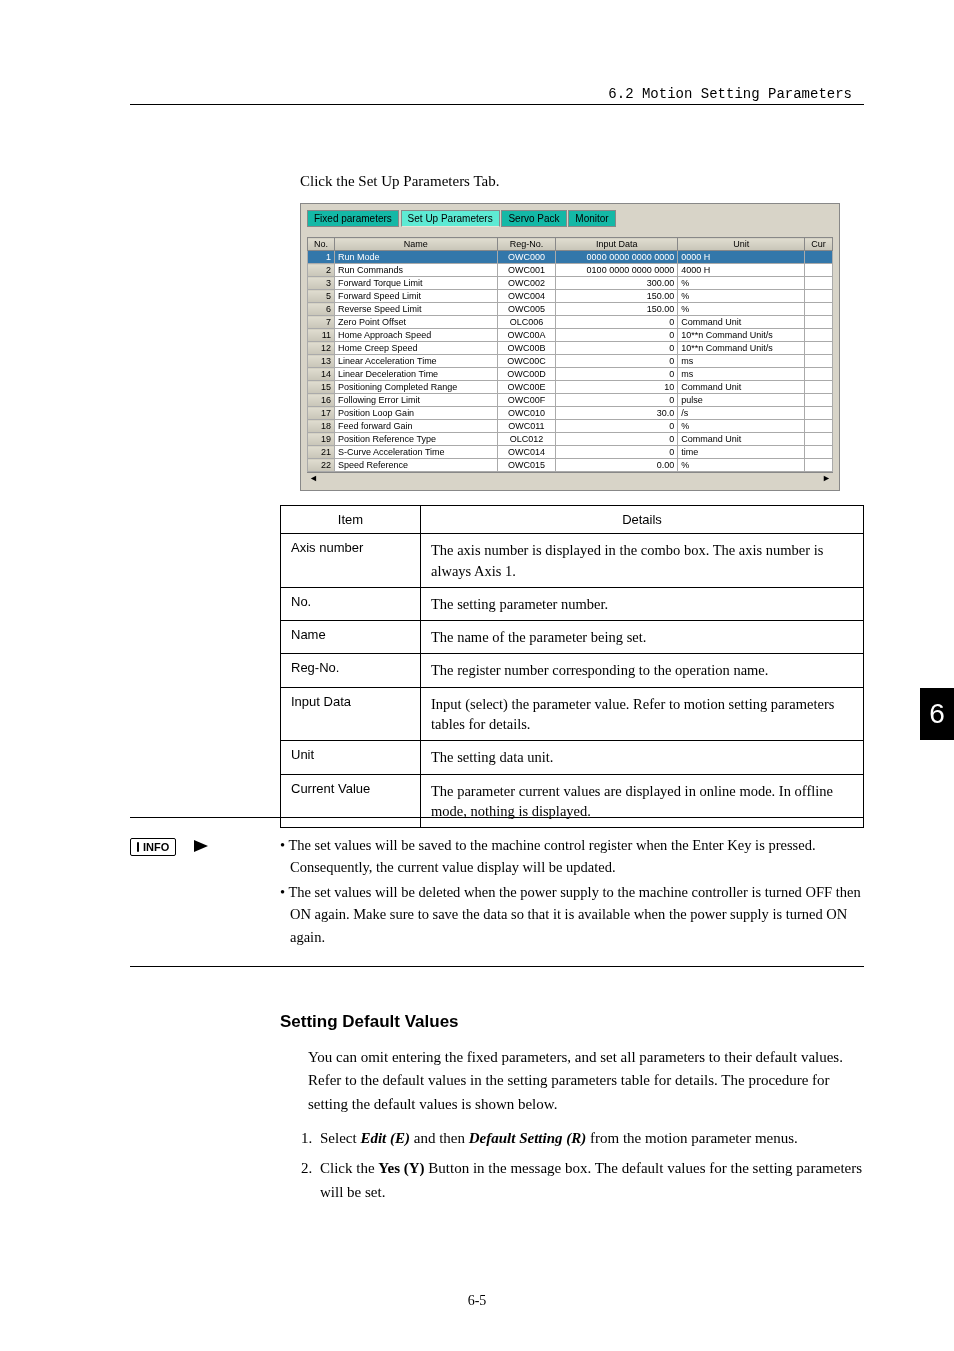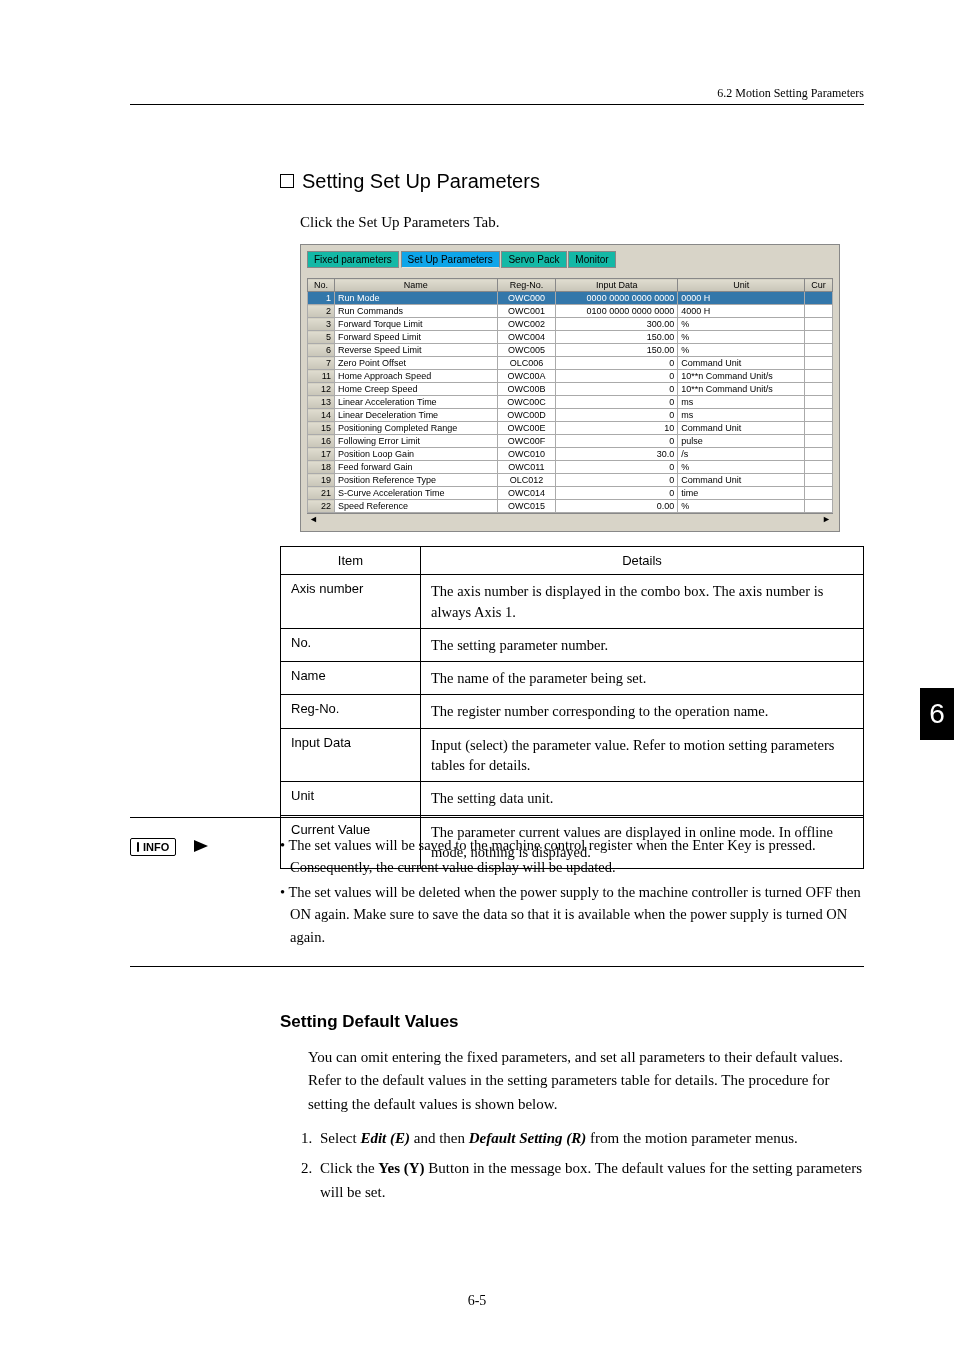--- a/index.html
+++ b/index.html
@@ -7,23 +7,23 @@
     font-family: "Times New Roman", serif;
     background: #fff;
     width: 954px;
     height: 1351px;
     position: relative;
     color: #000;
   }
   .header-line {
     position: absolute;
     top: 86px;
-    right: 90px;
-    font-size: 12px;
-    font-family: Liberation Serif, serif;
+    right: 102px;
+    font-size: 14px;
+    font-family: Liberation Mono, monospace;
   }
   .header-rule {
     position: absolute;
     top: 104px;
     left: 130px;
     right: 90px;
     border-top: 1px solid #000;
   }
   .section {
     position: absolute;
@@ -58,21 +58,21 @@
     border: 1px solid #888;
     background: #d8d4c8;
     width: 540px;
     padding: 6px;
     font-family: "MS Sans Serif", Arial, sans-serif;
     font-size: 10px;
     color: #000;
   }
   .tabs { margin-bottom: 10px; font-size: 10px; }
   .tab { display:inline-block; padding: 2px 6px; border:1px solid #888; background:#14b8a6; margin-right:-1px; }
-  .tab.active { background:#0ea5e9; border-bottom-color:#e8e4d8; }
+  .tab.active { background:#5eead4; border-bottom-color:#e8e4d8; }
   .grid-table {
     width: 100%;
     border-collapse: collapse;
     background: #fff;
     font-size: 9px;
   }
   .grid-table th {
     background: linear-gradient(#e0ddd0, #c8c5b8);
     border: 1px solid #888;
     padding: 1px 3px;
@@ -197,21 +197,20 @@
     font-size: 14px;
   }
 </style>
 </head>
 <body>
 
 <div class="header-line">6.2  Motion Setting Parameters</div>
 <div class="header-rule"></div>
 
 <div class="section" style="top:170px;">
-  <h2 class="h2"><span class="square"></span><span>Setting Set Up Parameters</span></h2>
   <p class="body-text indent">Click the Set Up Parameters Tab.</p>
 
   <div class="screenshot">
     <div class="tabs">
       <span class="tab">Fixed parameters</span>
       <span class="tab active">Set Up Parameters</span>
       <span class="tab">Servo Pack</span>
       <span class="tab">Monitor</span>
     </div>
     <table class="grid-table">

